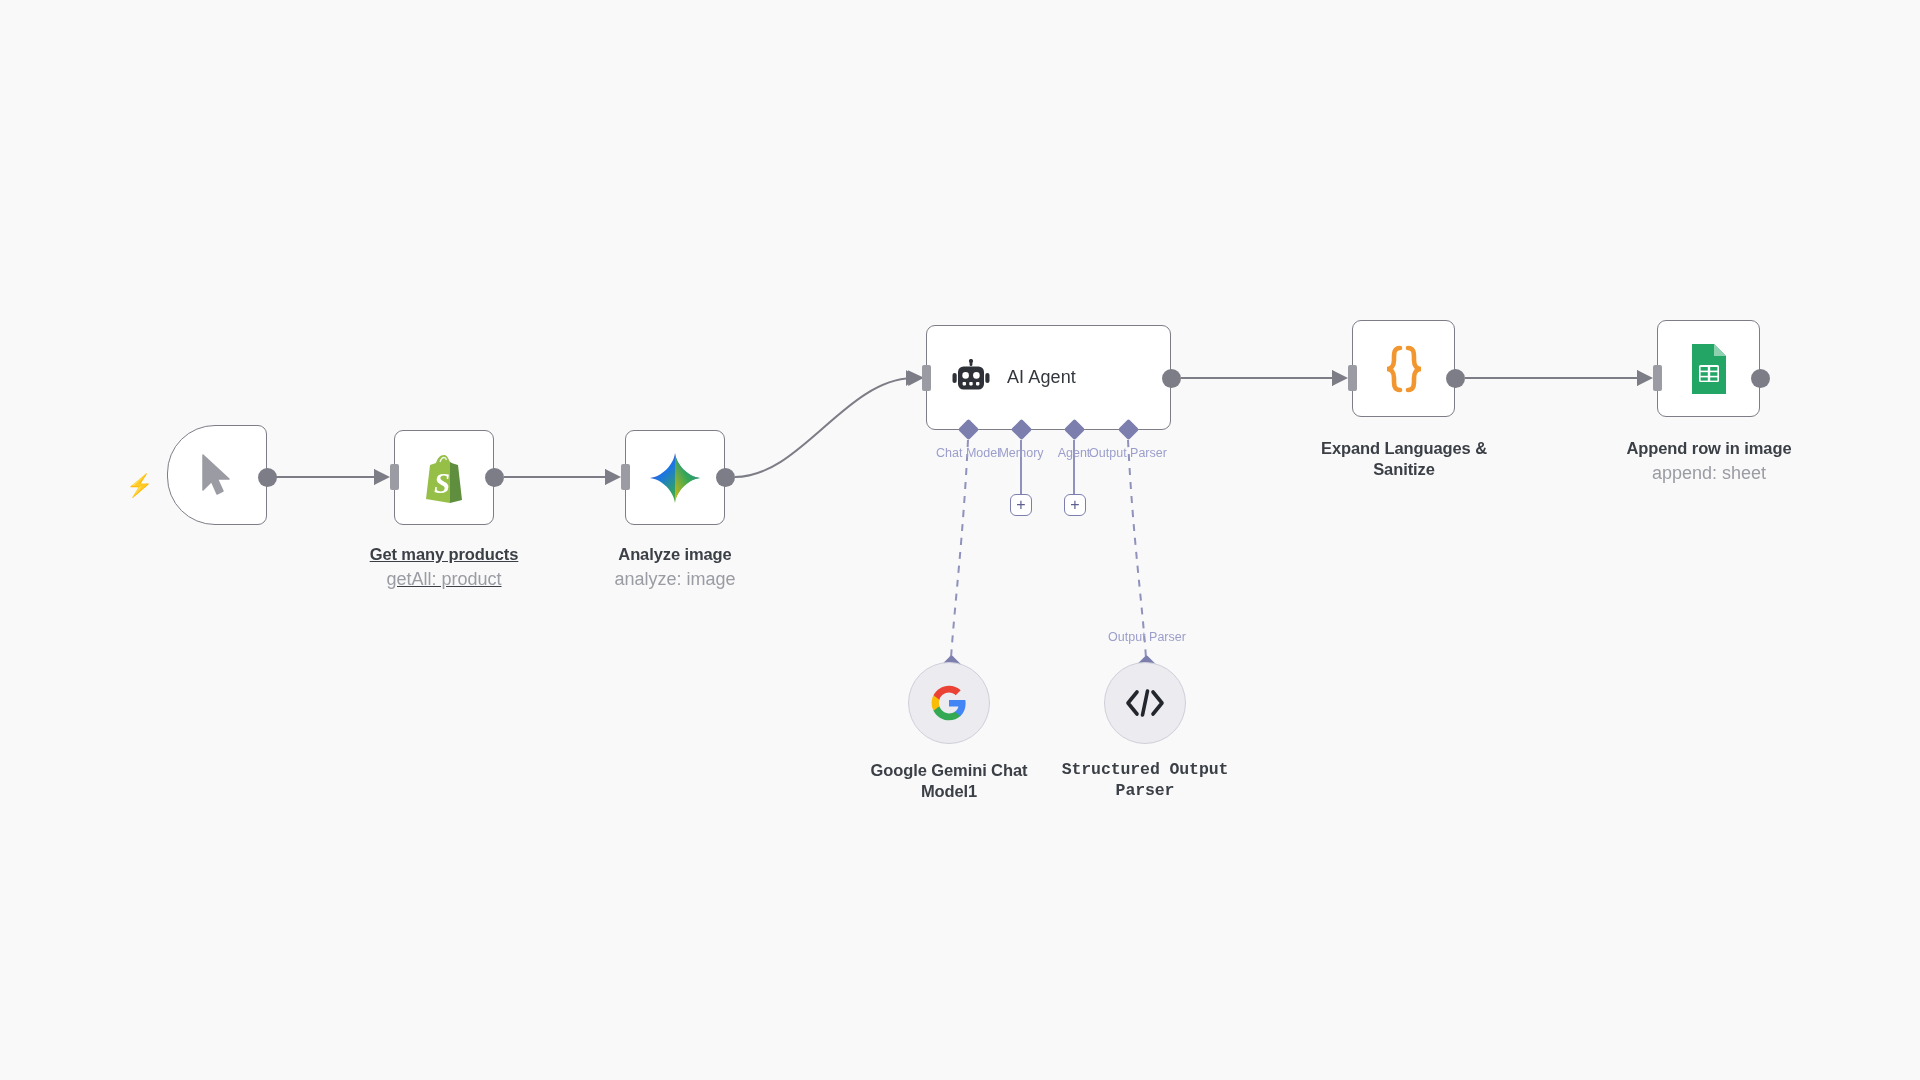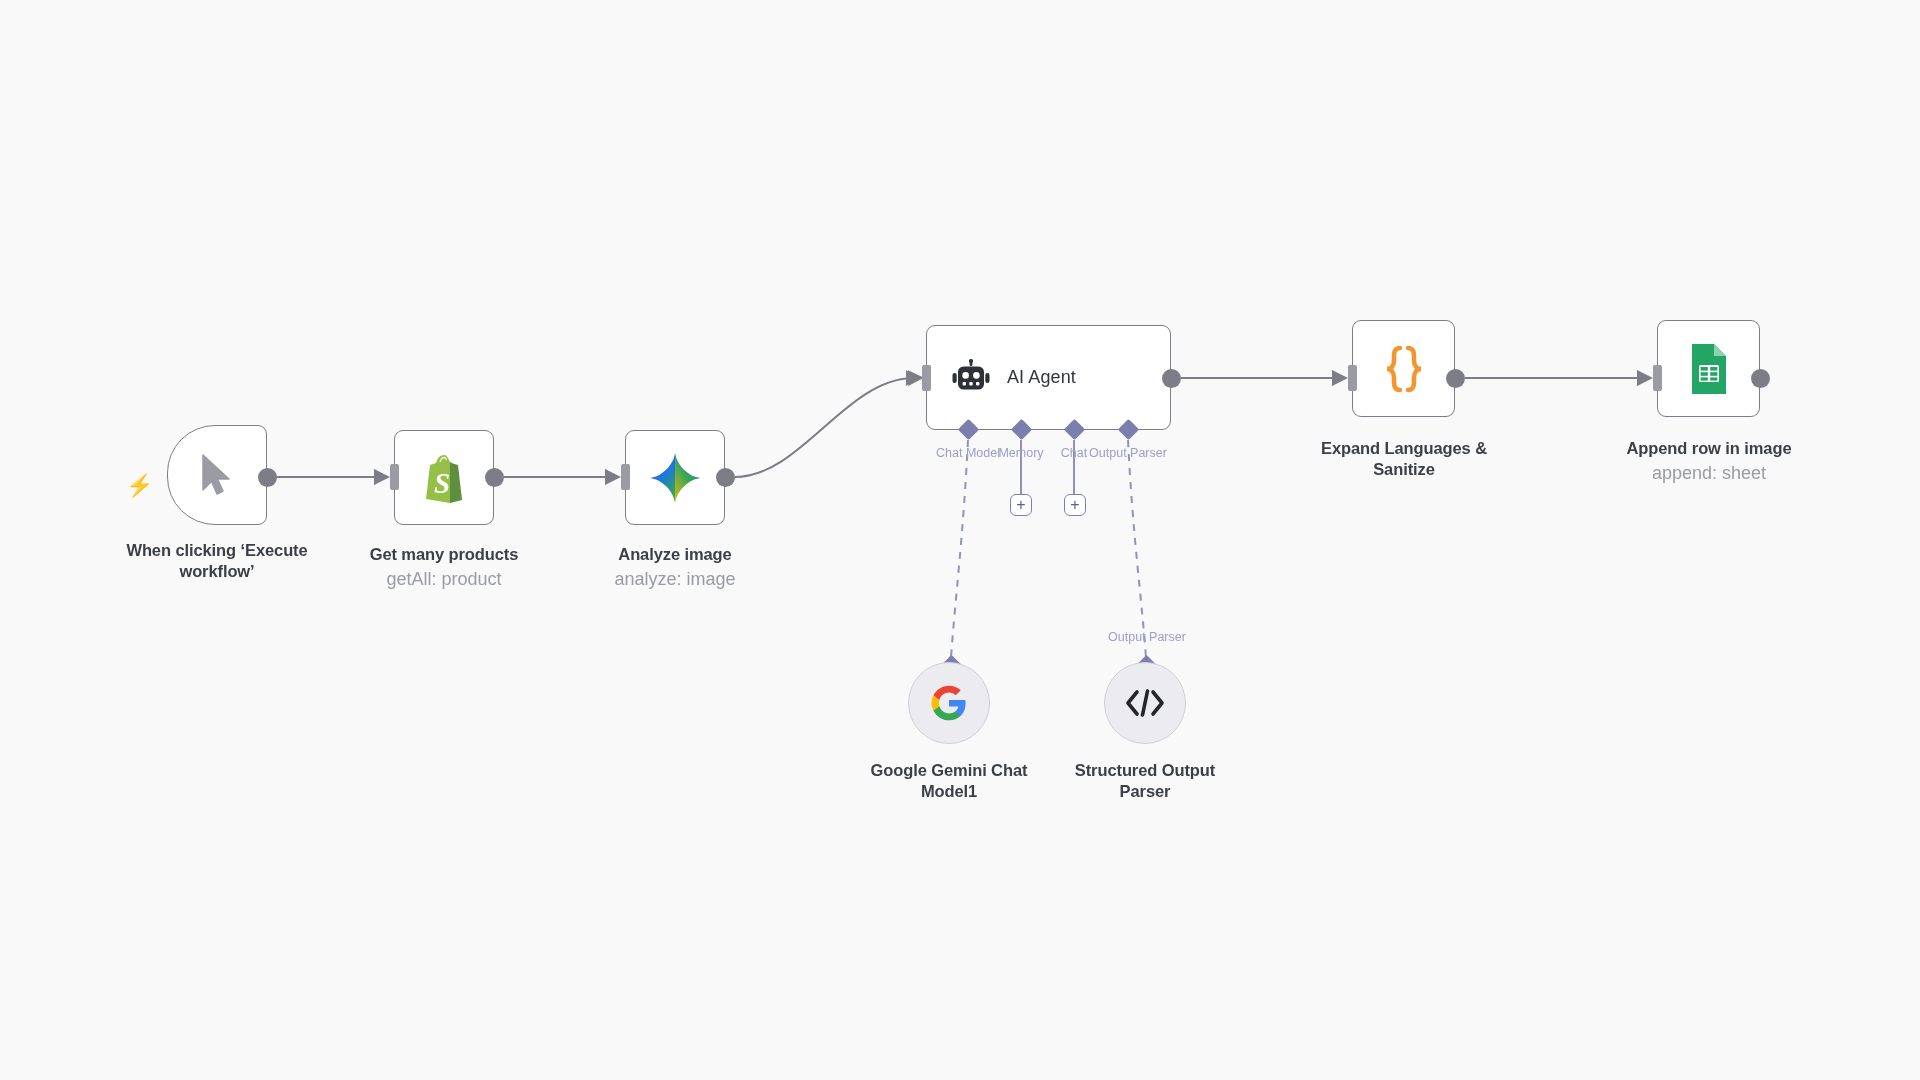--- a/index.html
+++ b/index.html
@@ -159,36 +159,33 @@
     <path d="M1074,440 L1074,494" stroke="#8f92bd" stroke-width="2" fill="none"></path>
   </svg>
 
   <div class="bolt" style="left:126px; top:475px;">⚡</div>
   <div class="node trigger" style="left:167px; top:425px; width:100px; height:100px;">
     <svg class="icon" width="40" height="46" viewBox="0 0 40 46">
       <path d="M6,3 L6,38 L14.5,29.5 L20,42 L26,39 L20.5,27 L32,27 Z" fill="#9b9ba3" stroke="#9b9ba3" stroke-width="1.5" stroke-linejoin="round"></path>
     </svg>
   </div>
   <div class="port-out" style="left:258px; top:468px;"></div>
-  <div class="caption" style="left:87px; top:540px; width:260px;">
-    <span>When clicking ‘Execute workflow’</span>
-  </div>
 
   <div class="node" style="left:394px; top:430px; width:100px; height:95px;">
     <svg class="icon" width="48" height="54" viewBox="0 0 48 54">
       <path d="M24,4 C20,4 17.5,7 16,12 L10,14 L6,48 L30,52 L30,11 C28,6.5 26.5,4 24,4 Z" fill="#95bf47"></path>
       <path d="M30,11 L30,52 L42,49 L38,14 L33,12.5 Z" fill="#5e8e3e"></path>
       <path d="M20,11 C21,8 22.5,6.5 24,6.5 C25.2,6.5 26,7.3 26.5,9" fill="none" stroke="#ffffff" stroke-width="1.4" opacity="0.85"></path>
       <text x="22" y="42" font-family="Liberation Serif, serif" font-size="29" font-weight="700" fill="#ffffff" text-anchor="middle" font-style="italic">S</text>
     </svg>
   </div>
   <div class="arrow-in" style="left:374px; top:469px;"></div>
   <div class="port-in" style="left:390px; top:464px;"></div>
   <div class="port-out" style="left:485px; top:468px;"></div>
-  <div class="caption" style="left:324px; top:544px; width:240px;">
+  <div class="caption" style="left:324px; top:544px; width:240px;text-decoration:underline;">
     <span>Get many products</span>
     <span class="sub">getAll: product</span>
   </div>
 
   <div class="node" style="left:625px; top:430px; width:100px; height:95px;">
     <svg class="icon" width="54" height="54" viewBox="0 0 54 54">
       <defs>
         <linearGradient id="gemGrad" x1="0%" y1="0%" x2="100%" y2="100%">
           <stop offset="0%" stop-color="#d93025"></stop>
           <stop offset="33%" stop-color="#1a73e8"></stop>
@@ -232,21 +229,21 @@
   <div class="port-in" style="left:922px; top:365px;"></div>
   <div class="port-out" style="left:1162px; top:369px;"></div>
 
   <div class="diamond" style="left:961px; top:422px;"></div>
   <div class="diamond" style="left:1014px; top:422px;"></div>
   <div class="diamond" style="left:1067px; top:422px;"></div>
   <div class="diamond" style="left:1121px; top:422px;"></div>
 
   <div class="sub-label" style="left:918px; top:446px; width:100px;">Chat Model</div>
   <div class="sub-label" style="left:986px; top:446px; width:70px;">Memory</div>
-  <div class="sub-label" style="left:1048px; top:446px; width:52px;">Chat</div>
+  <div class="sub-label" style="left:1048px; top:446px; width:52px;">Agent</div>
   <div class="sub-label" style="left:1078px; top:446px; width:100px;">Output Parser</div>
 
   <div class="plus-btn" style="left:1010px; top:494px;">+</div>
   <div class="plus-btn" style="left:1064px; top:494px;">+</div>
 
   <div class="node" style="left:1352px; top:320px; width:103px; height:97px;">
     <svg class="icon" width="46" height="50" viewBox="0 0 46 50">
       <path d="M19,4 C12.5,4 13,10 13,16 C13,22 10,25 6,25 C10,25 13,28 13,34 C13,40 12.5,46 19,46" fill="none" stroke="#f2972f" stroke-width="4.6" stroke-linecap="round"></path>
       <path d="M27,4 C33.5,4 33,10 33,16 C33,22 36,25 40,25 C36,25 33,28 33,34 C33,40 33.5,46 27,46" fill="none" stroke="#f2972f" stroke-width="4.6" stroke-linecap="round"></path>
     </svg>
@@ -295,17 +292,17 @@
 
   <div class="sub-label" style="left:1097px; top:630px; width:100px;">Output Parser</div>
   <div class="diamond" style="left:1139px; top:658px;"></div>
   <div class="node circle" style="left:1104px; top:662px; width:82px; height:82px;">
     <svg class="icon" width="40" height="30" viewBox="0 0 40 30">
       <path d="M12,4 L3,15 L12,26" fill="none" stroke="#23262c" stroke-width="3.6" stroke-linecap="round" stroke-linejoin="round"></path>
       <path d="M28,4 L37,15 L28,26" fill="none" stroke="#23262c" stroke-width="3.6" stroke-linecap="round" stroke-linejoin="round"></path>
       <path d="M22.5,3 L17.5,27" fill="none" stroke="#23262c" stroke-width="3.6" stroke-linecap="round"></path>
     </svg>
   </div>
-  <div class="caption" style="left:1054px; top:760px; width:182px;">
+  <div class="caption" style="left:1054px; top:760px; width:182px;font-family:Liberation Mono, monospace;">
     <span>Structured Output Parser</span>
   </div>
 
 </div>
 
 </body></html>

